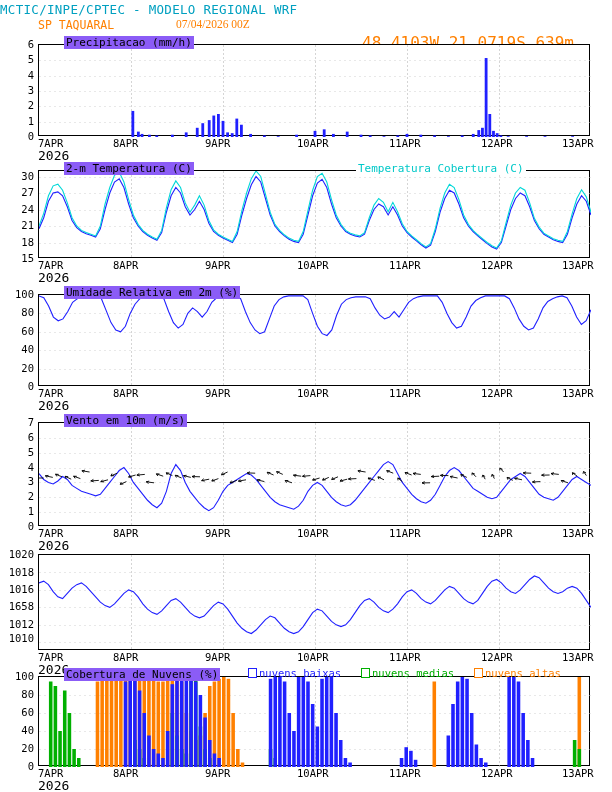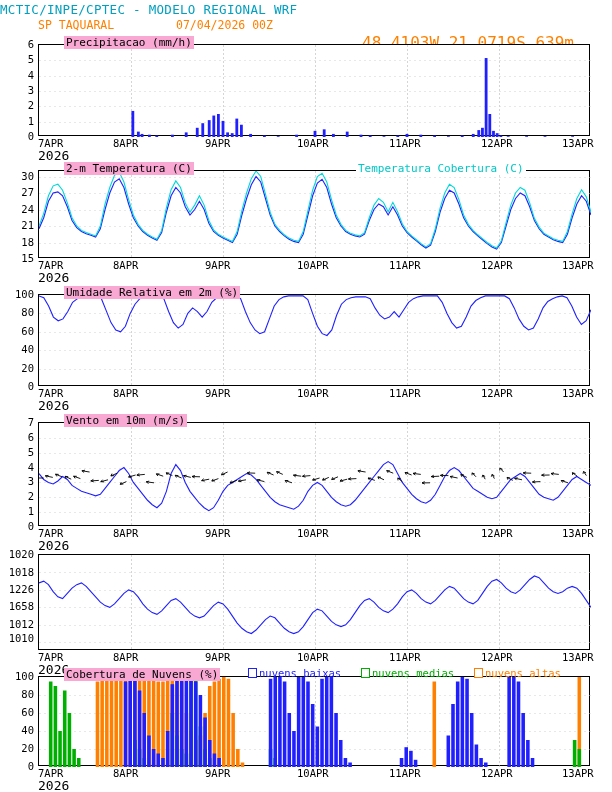--- a/index.html
+++ b/index.html
@@ -1,25 +1,25 @@
 <!DOCTYPE html>
 <html><head>
 <meta charset="utf-8">
 <style>
   html,body{margin:0;padding:0;background:#ffffff;}
   body{width:612px;height:792px;font-family:"DejaVu Sans Mono",monospace;position:relative;overflow:hidden;}
   .root{position:absolute;left:0;top:0;width:612px;height:792px;}
   .title{position:absolute;left:0;top:2px;width:612px;text-align:left;color:#00a0c0;font-size:12.5px;letter-spacing:0.3px;}
   .station{position:absolute;left:38px;top:18px;color:#ff8000;font-size:11.5px;}
-  .datetime{position:absolute;left:176px;top:18px;color:#ff8000;font-size:11.5px;}
+  .datetime{position:absolute;left:176px;top:18px;color:#ff8000;font-size:11.5px;font-family:Liberation Serif, serif;}
   .coords{position:absolute;left:362px;top:33px;color:#ff8000;font-size:16px;}
 
   .panel{position:absolute;left:38px;}
   .plotbox{position:absolute;left:0;top:0;border:1px solid #000;box-sizing:border-box;background:#fff;}
-  .ptitle{position:absolute;font-size:11px;color:#000;background:#f9a8d4;padding:0 2px;white-space:nowrap;}
+  .ptitle{position:absolute;font-size:11px;color:#000;background:#8b5cf6;padding:0 2px;white-space:nowrap;}
   .ptitle2{position:absolute;font-size:11px;color:#00c8c8;background:#fff;padding:0 2px;white-space:nowrap;}
   .ylab{position:absolute;right:0;font-size:10.5px;color:#000;text-align:right;width:34px;line-height:10px;}
   .xlab{position:absolute;font-size:10.5px;color:#000;white-space:nowrap;}
   .yearlab{position:absolute;font-size:13px;color:#000;}
   svg{position:absolute;left:0;top:0;display:block;}
   .legitem{position:absolute;font-size:10.5px;white-space:nowrap;}
   .swatch{display:inline-block;width:7px;height:8px;border:1px solid #000;vertical-align:-1px;margin-right:2px;}
 </style>
 </head>
 <body>
@@ -402,21 +402,21 @@
             <line x1="0" y1="70.5" x2="552" y2="70.5" stroke="#d0d0d0" stroke-width="0.5" stroke-dasharray="2,3"></line>
             <line x1="0" y1="52.5" x2="552" y2="52.5" stroke="#d0d0d0" stroke-width="0.5" stroke-dasharray="2,3"></line>
             <line x1="0" y1="35.5" x2="552" y2="35.5" stroke="#d0d0d0" stroke-width="0.5" stroke-dasharray="2,3"></line>
             <line x1="0" y1="17.5" x2="552" y2="17.5" stroke="#d0d0d0" stroke-width="0.5" stroke-dasharray="2,3"></line>
             <path d="M0.00,27.93 L4.72,26.18 L9.44,29.67 L14.15,36.65 L18.87,41.89 L23.59,43.64 L28.31,38.40 L33.03,33.16 L37.74,29.67 L42.46,27.93 L47.18,31.42 L51.90,36.65 L56.62,41.89 L61.33,47.13 L66.05,50.62 L70.77,52.36 L75.49,48.87 L80.21,43.64 L84.92,38.40 L89.64,34.91 L94.36,36.65 L99.08,41.89 L103.79,48.87 L108.51,54.11 L113.23,57.60 L117.95,59.35 L122.67,55.85 L127.38,50.62 L132.10,45.38 L136.82,43.64 L141.54,47.13 L146.26,52.36 L150.97,57.60 L155.69,61.09 L160.41,62.84 L165.13,61.09 L169.85,55.85 L174.56,50.62 L179.28,47.13 L184.00,48.87 L188.72,54.11 L193.44,61.09 L198.15,68.07 L202.87,73.31 L207.59,76.80 L212.31,78.55 L217.03,75.05 L221.74,69.82 L226.46,64.58 L231.18,61.09 L235.90,62.84 L240.62,68.07 L245.33,73.31 L250.05,76.80 L254.77,78.55 L259.49,76.80 L264.21,71.56 L268.92,64.58 L273.64,57.60 L278.36,54.11 L283.08,55.85 L287.79,61.09 L292.51,66.33 L297.23,69.82 L301.95,71.56 L306.67,69.82 L311.38,64.58 L316.10,57.60 L320.82,50.62 L325.54,45.38 L330.26,43.64 L334.97,47.13 L339.69,52.36 L344.41,55.85 L349.13,57.60 L353.85,54.11 L358.56,48.87 L363.28,41.89 L368.00,36.65 L372.72,34.91 L377.44,38.40 L382.15,43.64 L386.87,47.13 L391.59,48.87 L396.31,45.38 L401.03,40.15 L405.74,34.91 L410.46,31.42 L415.18,33.16 L419.90,38.40 L424.62,43.64 L429.33,47.13 L434.05,48.87 L438.77,45.38 L443.49,38.40 L448.21,31.42 L452.92,26.18 L457.64,24.44 L462.36,27.93 L467.08,33.16 L471.79,36.65 L476.51,38.40 L481.23,34.91 L485.95,29.67 L490.67,24.44 L495.38,20.95 L500.10,22.69 L504.82,27.93 L509.54,33.16 L514.26,36.65 L518.97,38.40 L523.69,36.65 L528.41,33.16 L533.13,31.42 L537.85,33.16 L542.56,38.40 L547.28,45.38 L552.00,52.36 " fill="none" stroke="#2020ff" stroke-width="1.1"></path>
           </svg>
         </div>
         <div class="ylab" style="left:-38px;top:79px">1010</div>
         <div class="ylab" style="left:-38px;top:64.8px">1012</div>
         <div class="ylab" style="left:-38px;top:47.4px">1658</div>
-        <div class="ylab" style="left:-38px;top:29.9px">1226</div>
+        <div class="ylab" style="left:-38px;top:29.9px">1016</div>
         <div class="ylab" style="left:-38px;top:12.5px">1018</div>
         <div class="ylab" style="left:-38px;top:-5.0px">1020</div>
         <div class="xlab" style="left:0.0px;top:97px">7APR</div>
         <div class="xlab" style="left:75.0px;top:97px">8APR</div>
         <div class="xlab" style="left:167.0px;top:97px">9APR</div>
         <div class="xlab" style="left:259.0px;top:97px">10APR</div>
         <div class="xlab" style="left:351.0px;top:97px">11APR</div>
         <div class="xlab" style="left:443.0px;top:97px">12APR</div>
         <div class="xlab" style="left:524.0px;top:97px">13APR</div>
         <div class="yearlab" style="left:0px;top:108px">2026</div>

